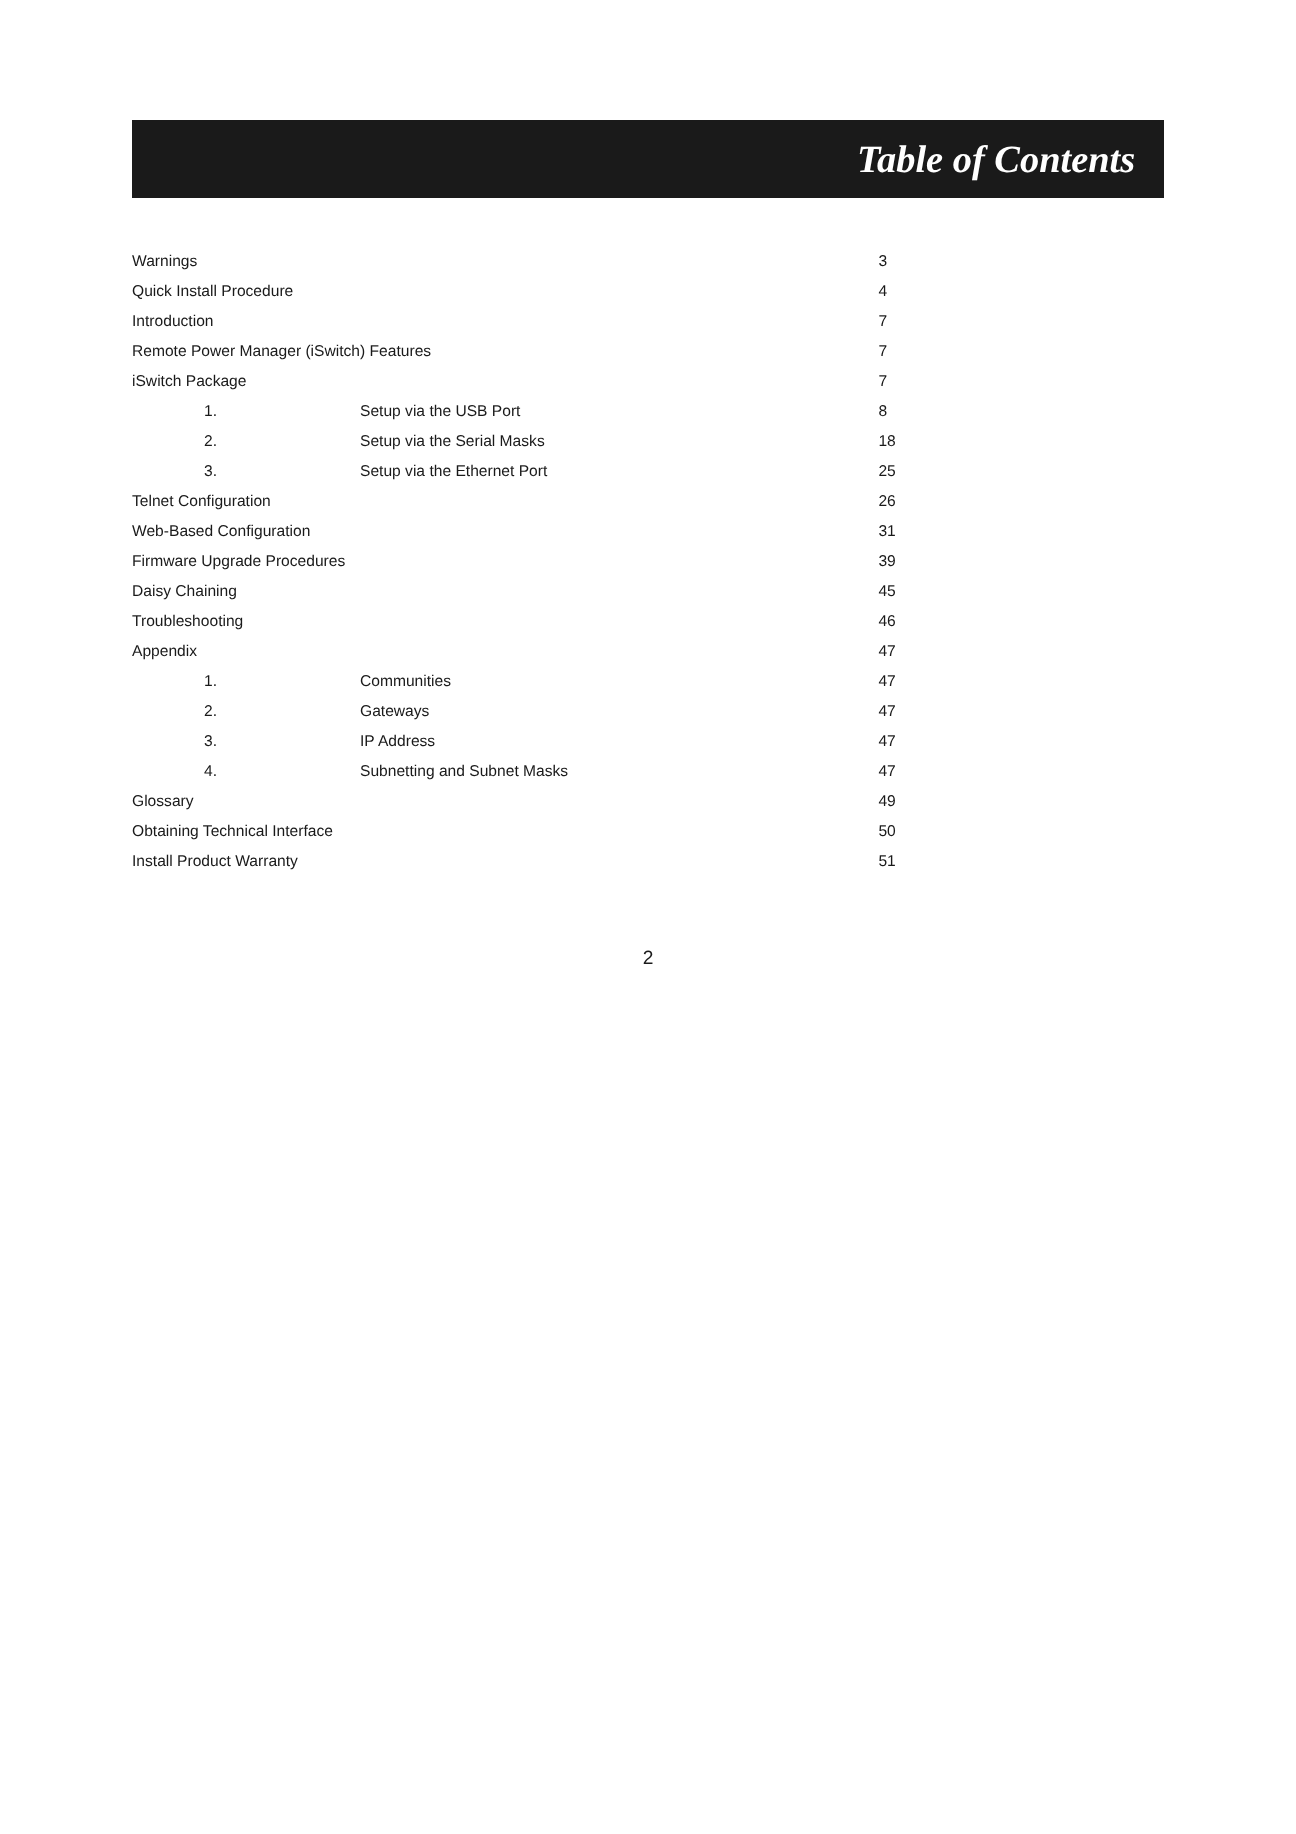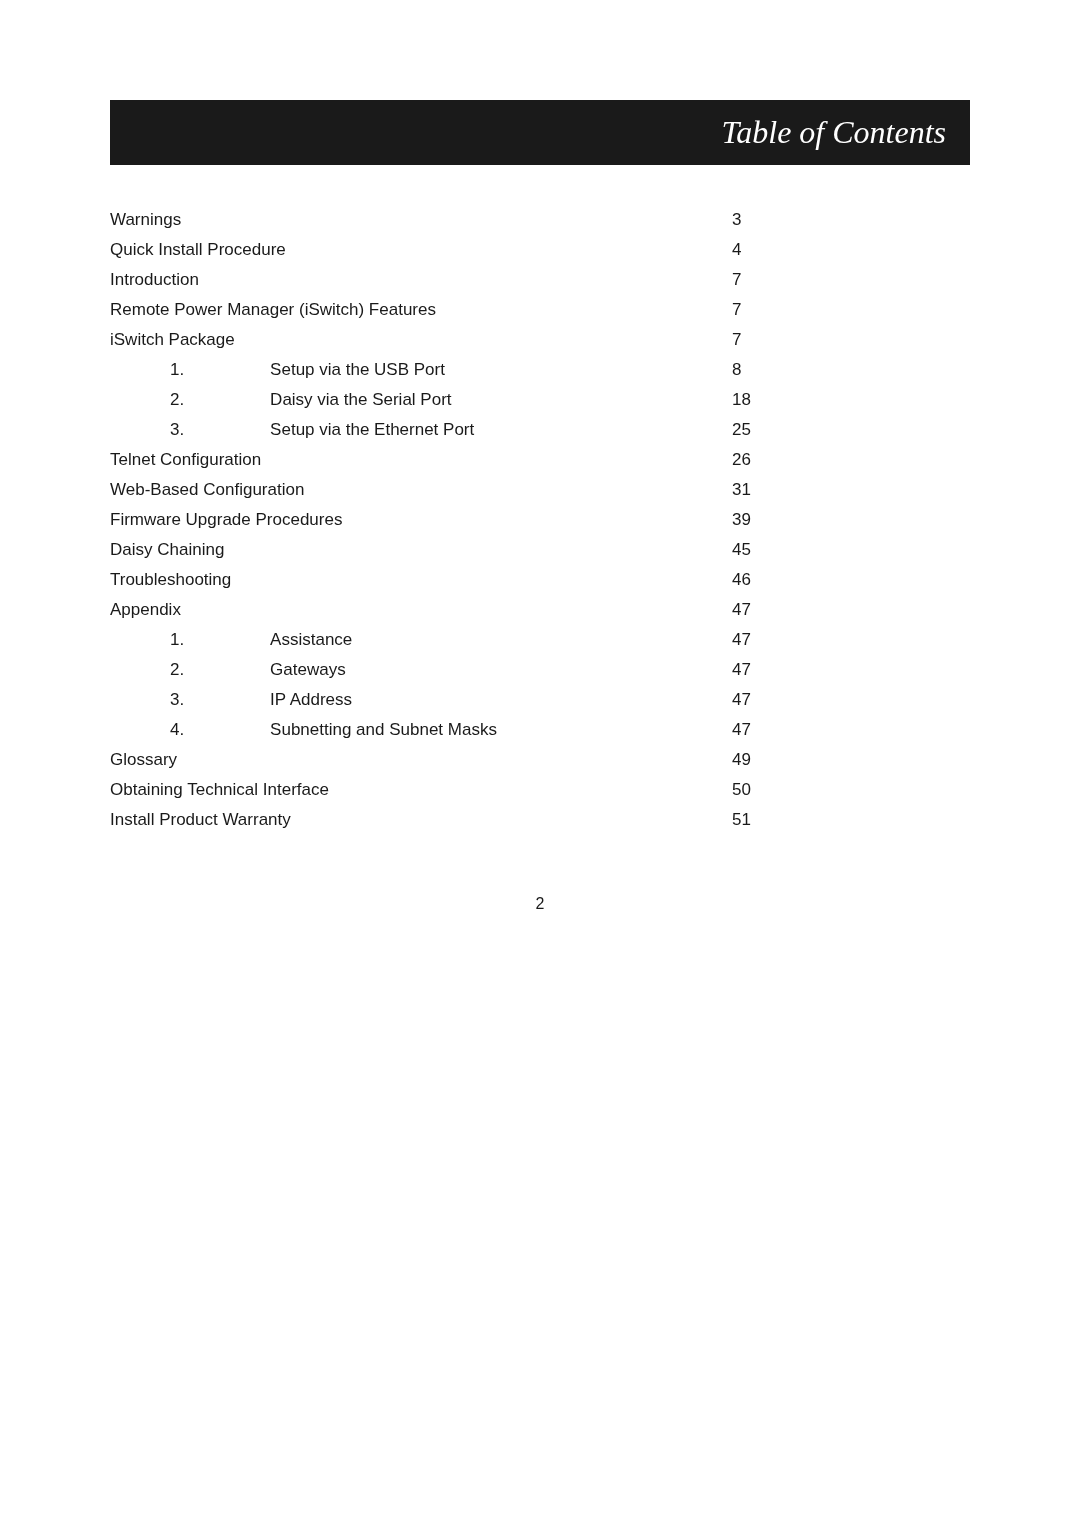--- a/index.html
+++ b/index.html
@@ -30,32 +30,32 @@
       width: 100%;
       padding: 14px 24px;
       margin-bottom: 40px;
       text-align: right;
     }
 
     .title-bar h1 {
       color: #ffffff;
       font-size: 32px;
       font-style: italic;
-      font-weight: normal;
+      font-weight: bold;
       font-family: Georgia, 'Times New Roman', serif;
     }
 
     .toc-table {
       width: 100%;
       border-collapse: collapse;
     }
 
     .toc-table tr td {
       padding: 5px 0;
-      font-size: 17px;
+      font-size: 13px;
       color: #1a1a1a;
       vertical-align: top;
     }
 
     .toc-table .entry-label {
       width: 70%;
     }
 
     .toc-table .entry-page {
       width: 30%;
@@ -111,21 +111,21 @@
           <td class="entry-label" colspan="2">iSwitch Package</td>
           <td class="entry-page">7</td>
         </tr>
         <tr>
           <td class="indent-num">1.</td>
           <td class="indent-label">Setup via the USB Port</td>
           <td class="entry-page">8</td>
         </tr>
         <tr>
           <td class="indent-num">2.</td>
-          <td class="indent-label">Daisy via the Serial Port</td>
+          <td class="indent-label">Setup via the Serial Masks</td>
           <td class="entry-page">18</td>
         </tr>
         <tr>
           <td class="indent-num">3.</td>
           <td class="indent-label">Setup via the Ethernet Port</td>
           <td class="entry-page">25</td>
         </tr>
         <tr>
           <td class="entry-label" colspan="2">Telnet Configuration</td>
           <td class="entry-page">26</td>
@@ -145,21 +145,21 @@
         <tr>
           <td class="entry-label" colspan="2">Troubleshooting</td>
           <td class="entry-page">46</td>
         </tr>
         <tr>
           <td class="entry-label" colspan="2">Appendix</td>
           <td class="entry-page">47</td>
         </tr>
         <tr>
           <td class="indent-num">1.</td>
-          <td class="indent-label">Assistance</td>
+          <td class="indent-label">Communities</td>
           <td class="entry-page">47</td>
         </tr>
         <tr>
           <td class="indent-num">2.</td>
           <td class="indent-label">Gateways</td>
           <td class="entry-page">47</td>
         </tr>
         <tr>
           <td class="indent-num">3.</td>
           <td class="indent-label">IP Address</td>

